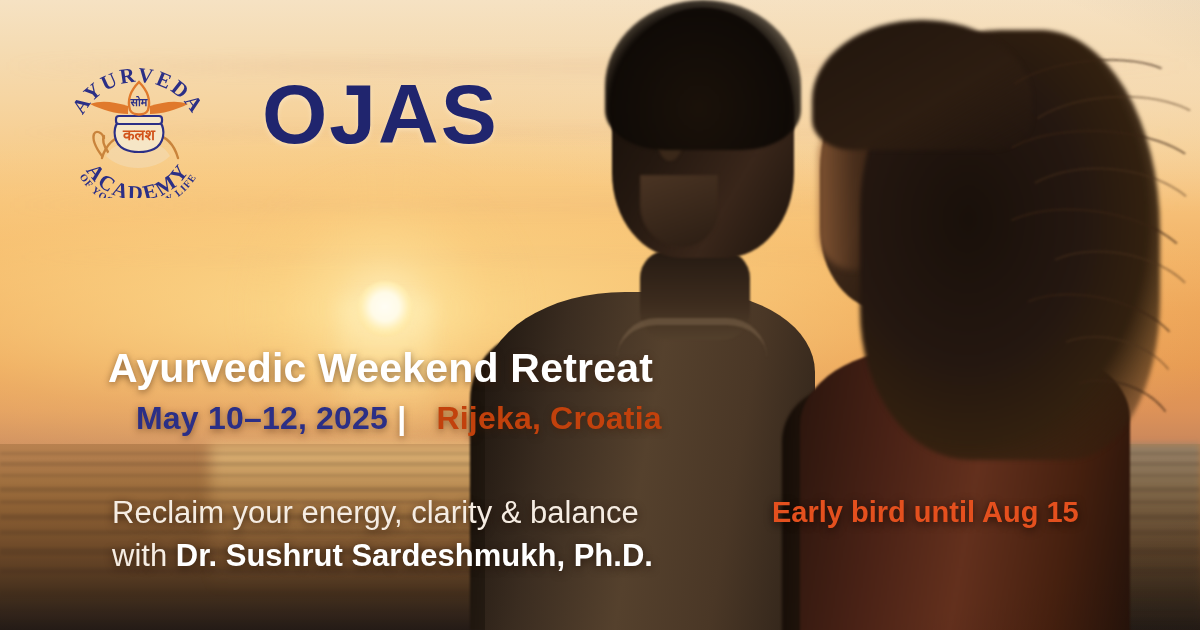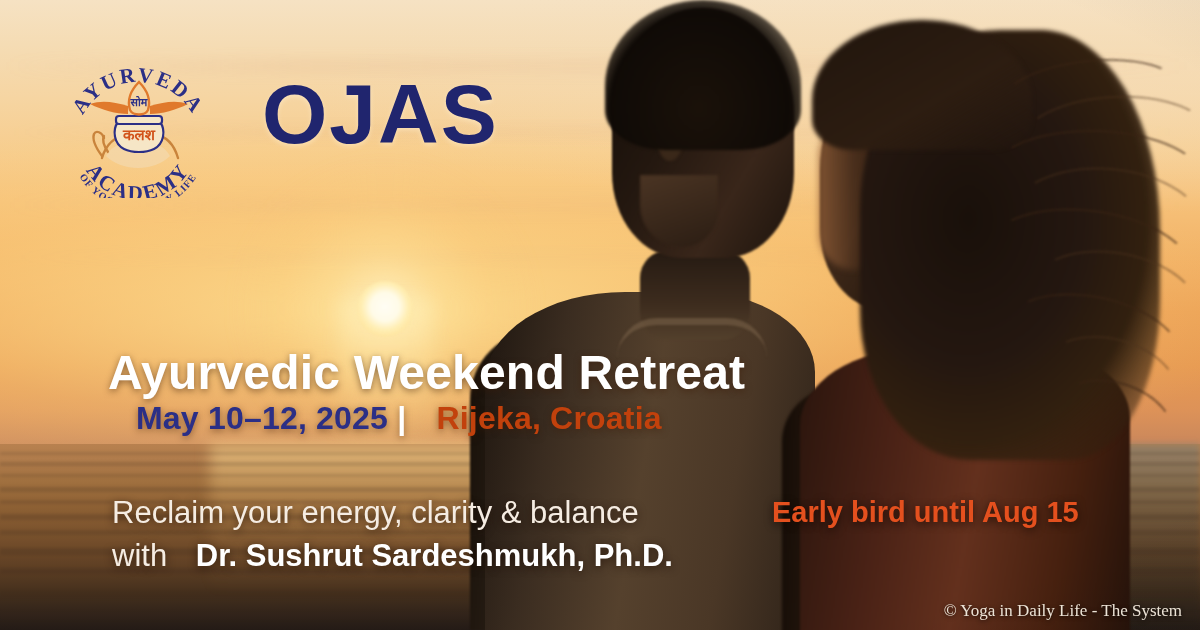--- a/index.html
+++ b/index.html
@@ -207,38 +207,38 @@
   .subtitle {
     position:absolute; left:262px; top:184px;
     font-size:36px; font-weight:bold; line-height:1.18;
     color:#2b2f86;
     text-shadow:0 1px 4px rgba(255,238,205,.45);
   }
   .subtitle .l2 { display:block; margin-left:-22px; }
 
   .headline {
     position:absolute; left:108px; top:345px;
-    font-size:48px; font-weight:bold; color:#ffffff; letter-spacing:.2px;
+    font-size:41px; font-weight:bold; color:#ffffff; letter-spacing:.2px;
     text-shadow:0 2px 7px rgba(60,28,8,.55);
   }
   .dateline {
     position:absolute; left:136px; top:400px;
     font-size:32px; font-weight:bold; letter-spacing:.2px;
     text-shadow:0 2px 7px rgba(60,28,8,.5);
   }
   .dateline .date { color:#2b2f86; }
   .dateline .sep  { color:#ffffff; }
   .dateline .place{ color:#c2410c;margin-left:21px; }
 
   .tagline {
     position:absolute; left:112px; top:492px;
     font-size:31px; color:#f5ece2; line-height:1.38;
     text-shadow:0 2px 8px rgba(30,14,4,.72);
   }
-  .tagline .presenter { font-weight:bold; color:#ffffff;margin-left:20px; }
+  .tagline .presenter { font-weight:bold; color:#ffffff; }
 
   .cta {
     position:absolute; left:772px; top:492px;
     font-size:29px; font-weight:bold; color:#e4501e; line-height:1.38;
     text-shadow:0 2px 8px rgba(20,8,2,.75);
   }
 
   .copyright {
     position:absolute; right:18px; bottom:9px;
     font-family:"Liberation Serif", serif;
@@ -364,15 +364,14 @@
 
   <div class="tagline">
     <div>Reclaim your energy, clarity &amp; balance</div>
     <div><span>with </span><span class="presenter">Dr. Sushrut Sardeshmukh, Ph.D.</span></div>
   </div>
 
   <div class="cta">
     <div>Early bird until Aug 15</div>
   </div>
 
-  <div class="copyright">© Yoga in Daily Life - The System</div>
 
 </div>
 
 </body></html>

